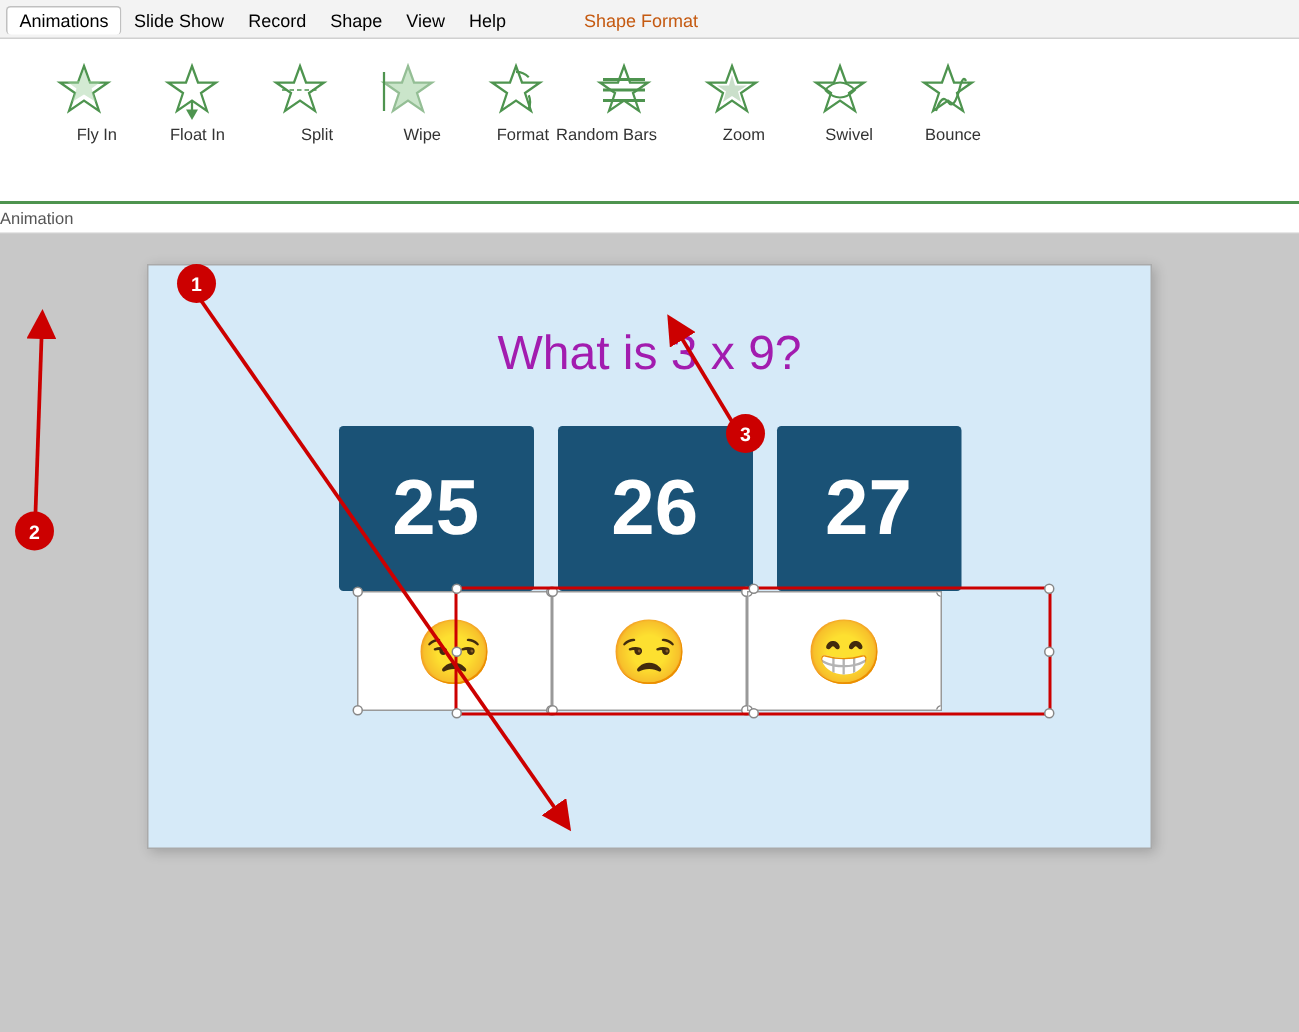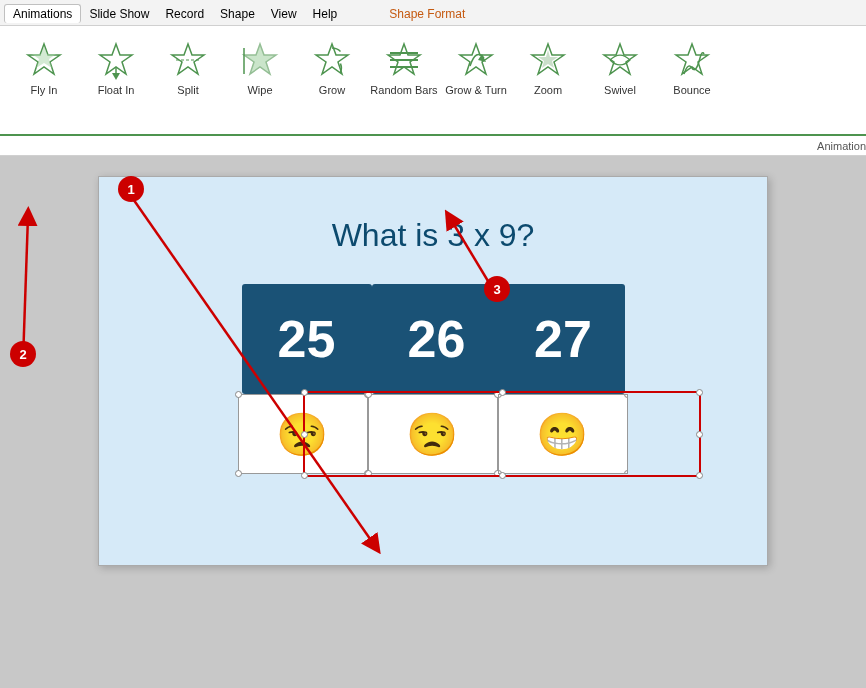--- a/index.html
+++ b/index.html
@@ -38,21 +38,21 @@
     }
     .ribbon-tabs {
       display: flex;
       height: 100%;
       align-items: flex-start;
       padding-top: 4px;
     }
     .animation-item {
       display: flex;
       flex-direction: column;
-      align-items: center;
+      align-items: flex-end;
       width: 72px;
       padding: 4px 2px;
       cursor: pointer;
       border-radius: 4px;
     }
     .animation-icon {
       width: 44px;
       height: 44px;
       display: flex;
       align-items: center;
@@ -84,28 +84,29 @@
       height: 390px;
       position: relative;
       border: 1px solid #aaa;
       box-shadow: 2px 2px 8px rgba(0,0,0,0.2);
     }
 
     .slide-question {
       text-align: center;
       font-size: 32px;
       font-weight: 400;
-      color: #0c4a6e;
+      color: #a21caf;
       padding-top: 40px;
     }
 
     .answer-boxes {
       display: flex;
       justify-content: center;
       margin-top: 30px;
+      gap: 16px;
     }
 
     .answer-box {
       width: 130px;
       height: 110px;
       background: #1a5276;
       display: flex;
       align-items: center;
       justify-content: center;
       color: white;
@@ -149,21 +150,21 @@
       pointer-events: none;
       z-index: 9;
     }
 
     
     .ribbon-bottom {
       height: 20px;
       background: #fff;
       border-bottom: 1px solid #d0d0d0;
       display: flex;
-      justify-content: flex-end;
+      justify-content: flex-start;
       align-items: center;
       font-size: 11px;
       color: #555;
     }
   </style>
 </head>
 <body>
 
 <div class="menu-bar">
   <div class="menu-item active">Animations</div>
@@ -221,45 +222,35 @@
 
 
     <div class="animation-item">
       <div class="animation-icon">
         <svg width="40" height="40" viewBox="0 0 40 40">
           <polygon points="20,4 24,15 36,15 26,22 30,34 20,27 10,34 14,22 4,15 16,15" fill="none" stroke="#4e944f" stroke-width="1.5"></polygon>
           <path d="M20,20 m0,-12 a12,12 0 0,1 8.5,3.5" stroke="#4e944f" stroke-width="1.5" fill="none"></path>
           <path d="M20,20 m8.5,3.5 a12,12 0 0,1 0,9" stroke="#4e944f" stroke-width="1.5" fill="none"></path>
         </svg>
       </div>
-      <div class="animation-label">Grow</div>
+      <div class="animation-label">Format</div>
     </div>
 
     <div class="animation-item">
       <div class="animation-icon">
         <svg width="40" height="40" viewBox="0 0 40 40">
           <polygon points="20,4 24,15 36,15 26,22 30,34 20,27 10,34 14,22 4,15 16,15" fill="none" stroke="#4e944f" stroke-width="1.5"></polygon>
           <line x1="6" y1="13" x2="34" y2="13" stroke="#4e944f" stroke-width="2"></line>
           <line x1="6" y1="20" x2="34" y2="20" stroke="#4e944f" stroke-width="2"></line>
           <line x1="6" y1="27" x2="34" y2="27" stroke="#4e944f" stroke-width="2"></line>
         </svg>
       </div>
       <div class="animation-label">Random Bars</div>
     </div>
 
-    <div class="animation-item">
-      <div class="animation-icon">
-        <svg width="40" height="40" viewBox="0 0 40 40">
-          <polygon points="20,4 24,15 36,15 26,22 30,34 20,27 10,34 14,22 4,15 16,15" fill="none" stroke="#4e944f" stroke-width="1.5"></polygon>
-          <path d="M14,26 Q20,8 28,18" stroke="#4e944f" stroke-width="1.5" fill="none"></path>
-          <polygon points="26,14 30,22 22,20" fill="#4e944f"></polygon>
-        </svg>
-      </div>
-      <div class="animation-label">Grow &amp; Turn</div>
-    </div>
 
     <div class="animation-item">
       <div class="animation-icon">
         <svg width="40" height="40" viewBox="0 0 40 40">
           <polygon points="20,4 24,15 36,15 26,22 30,34 20,27 10,34 14,22 4,15 16,15" fill="none" stroke="#4e944f" stroke-width="1.5"></polygon>
           <polygon points="20,10 22,17 30,17 24,21 26,28 20,24 14,28 16,21 10,17 18,17" fill="#4e944f" opacity="0.3"></polygon>
         </svg>
       </div>
       <div class="animation-label">Zoom</div>
     </div>

